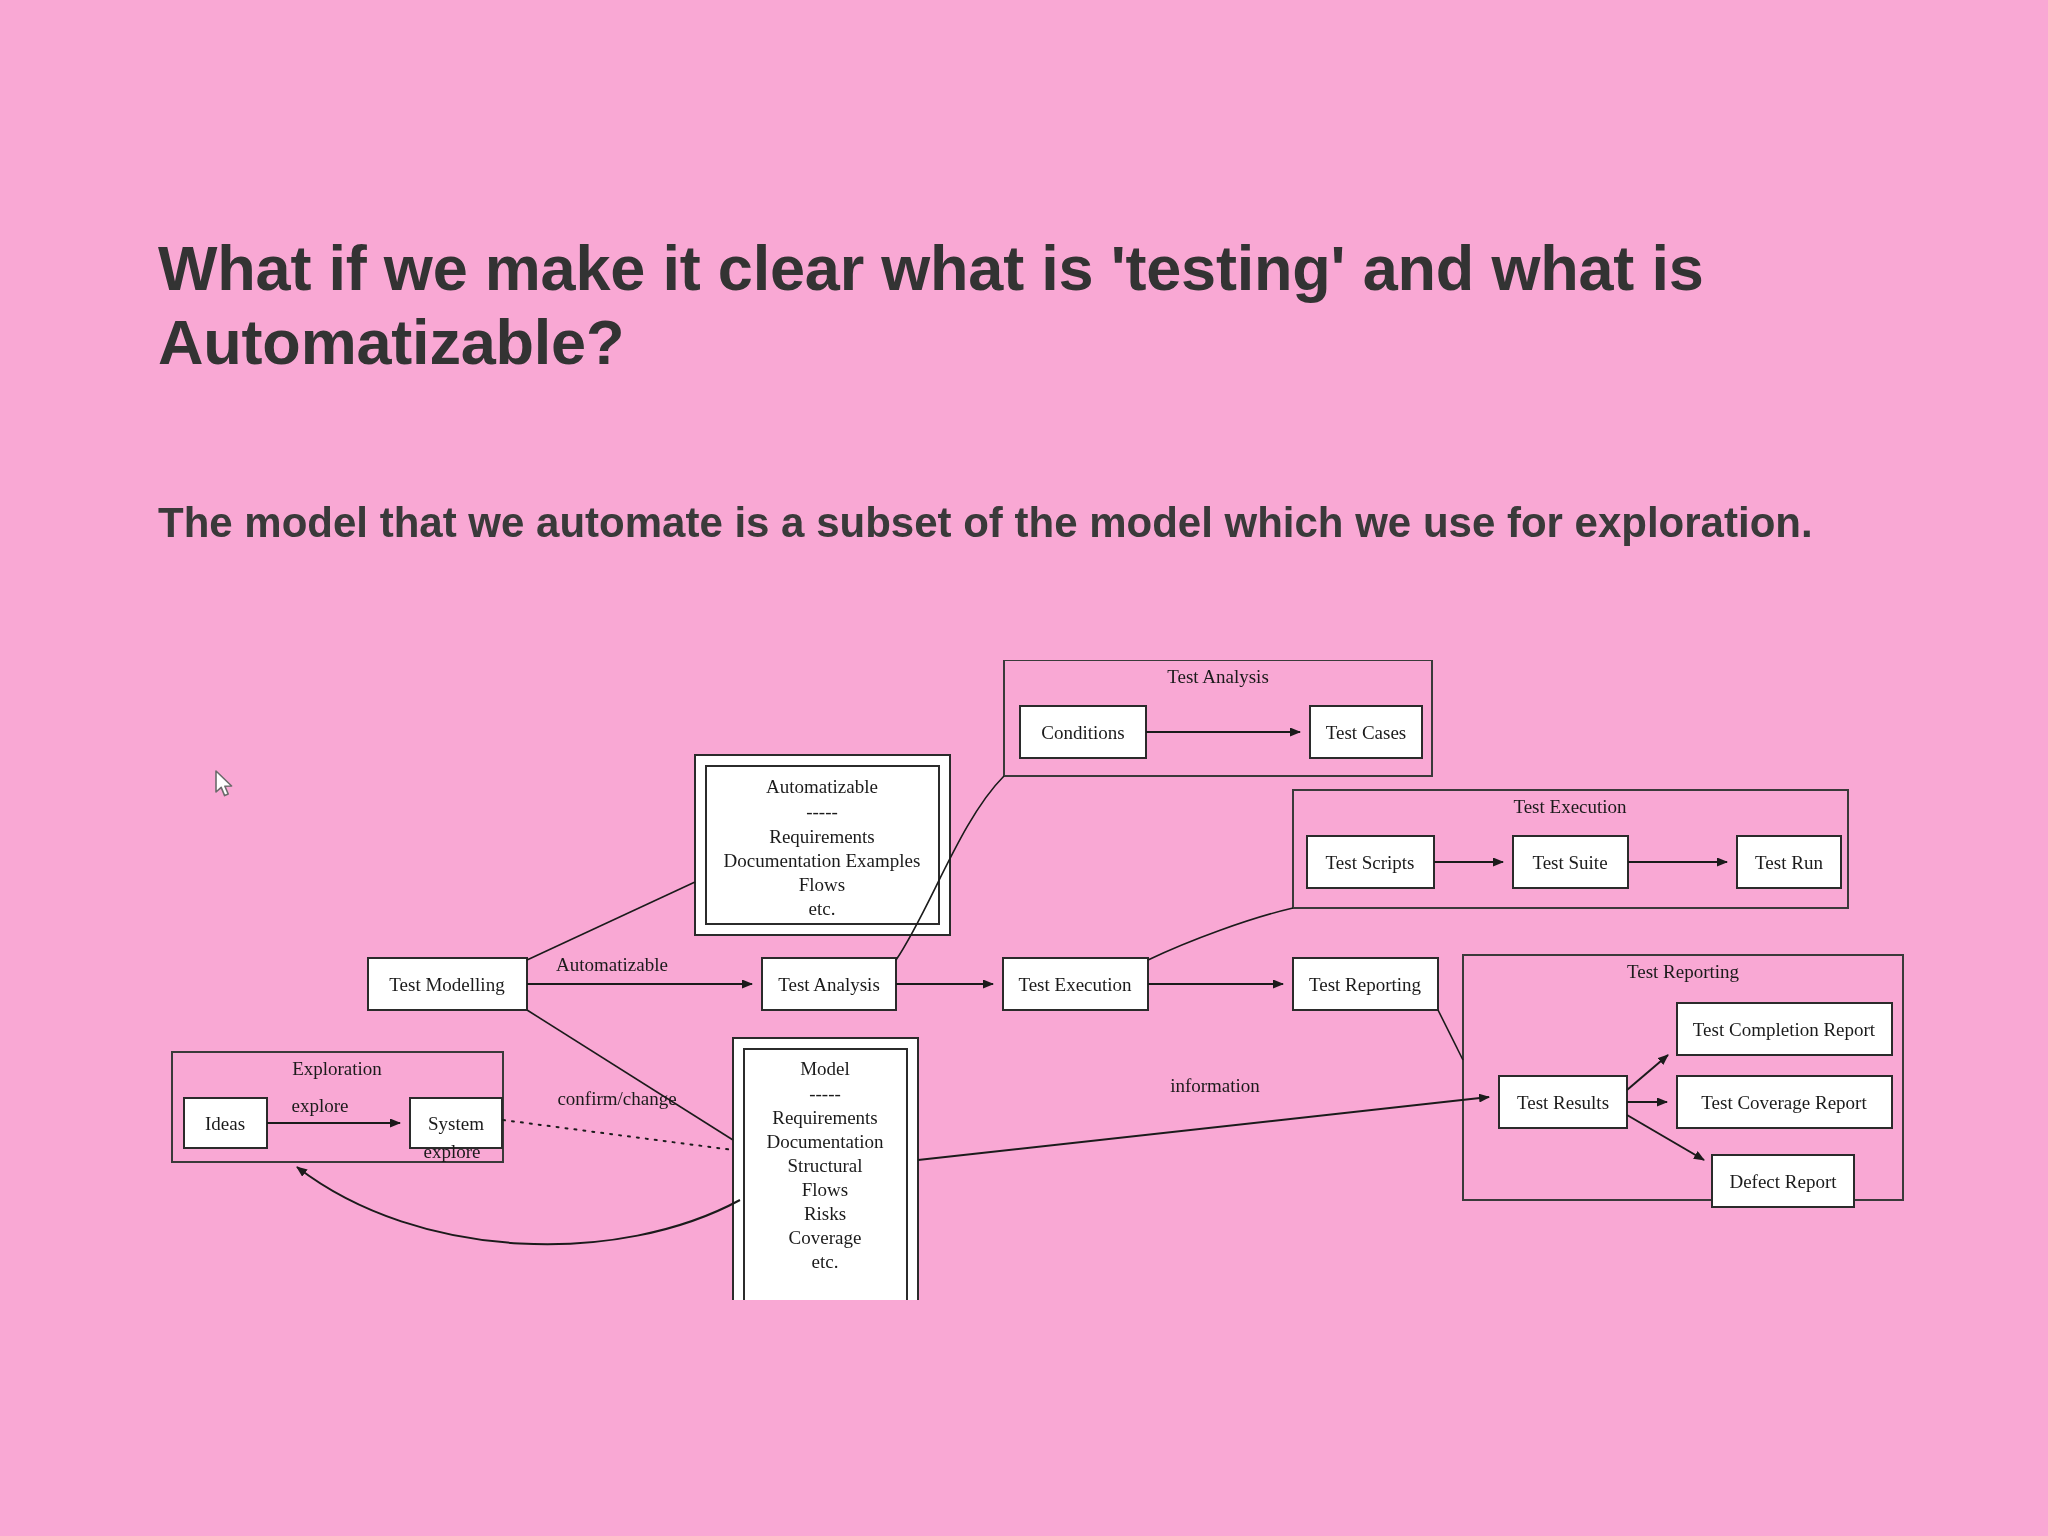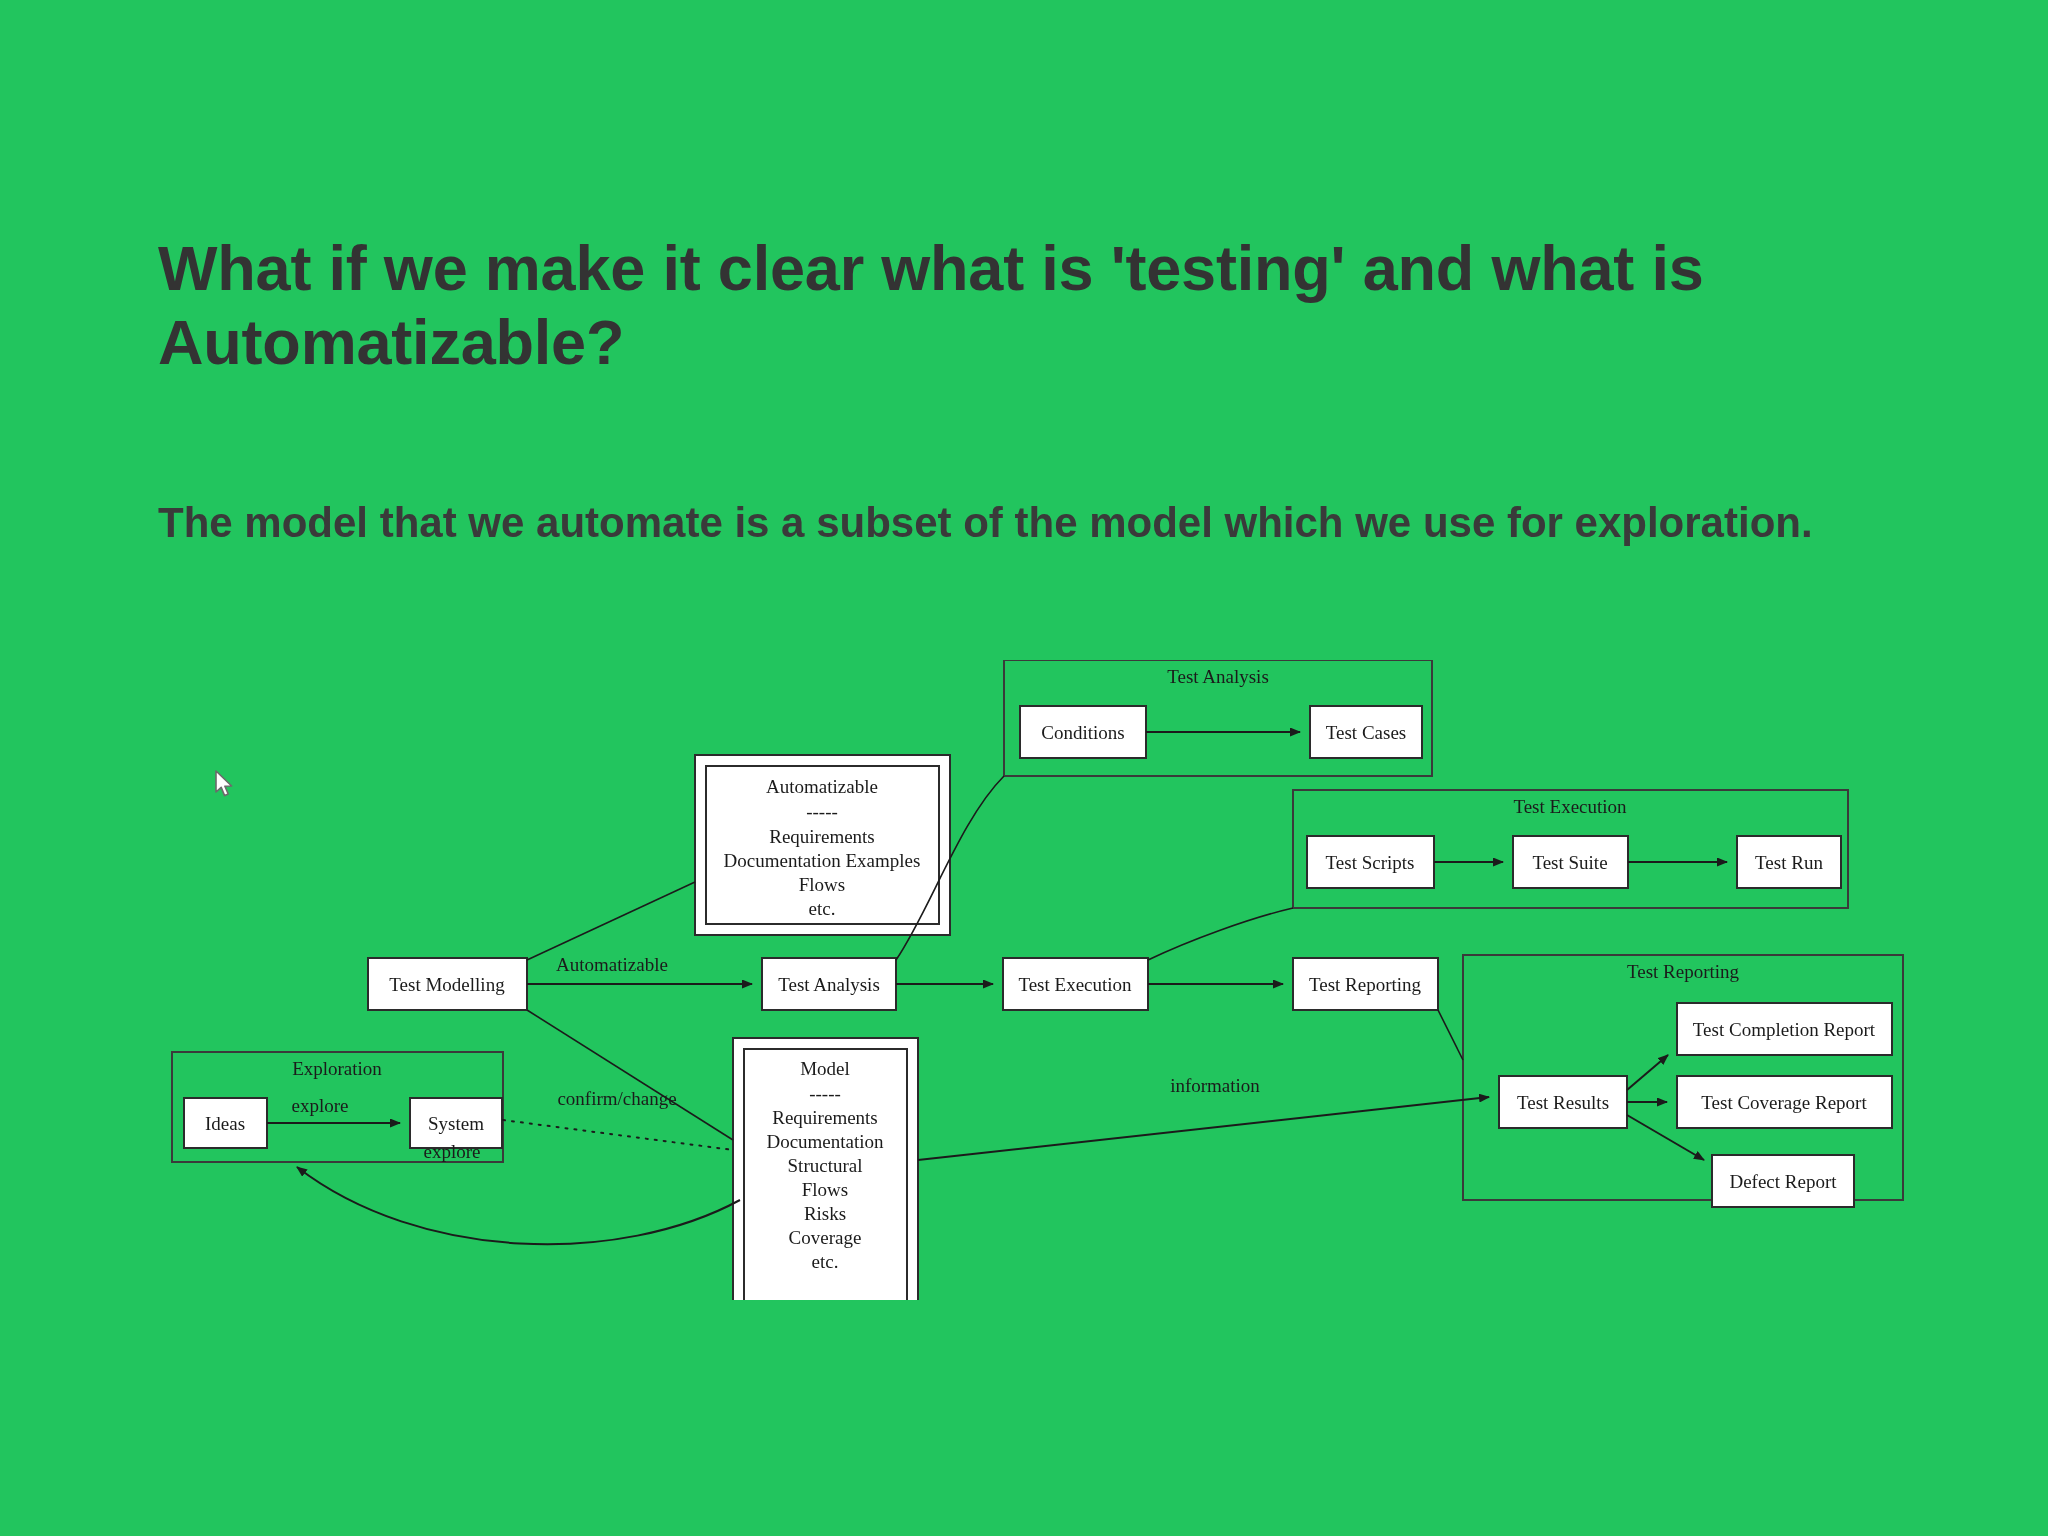--- a/index.html
+++ b/index.html
@@ -10,21 +10,21 @@
   body {
     width: 2048px;
     height: 1536px;
     position: relative;
     overflow: hidden;
     font-family: "Liberation Sans", sans-serif;
   }
   .slide {
     position: absolute;
     inset: 0;
-    background: #22c55e;
+    background: #f9a8d4;
   }
   .title {
     position: absolute;
     left: 158px;
     top: 232px;
     width: 1760px;
     font-family: "Liberation Sans", sans-serif;
     font-weight: bold;
     font-size: 63px;
     line-height: 1.17;

